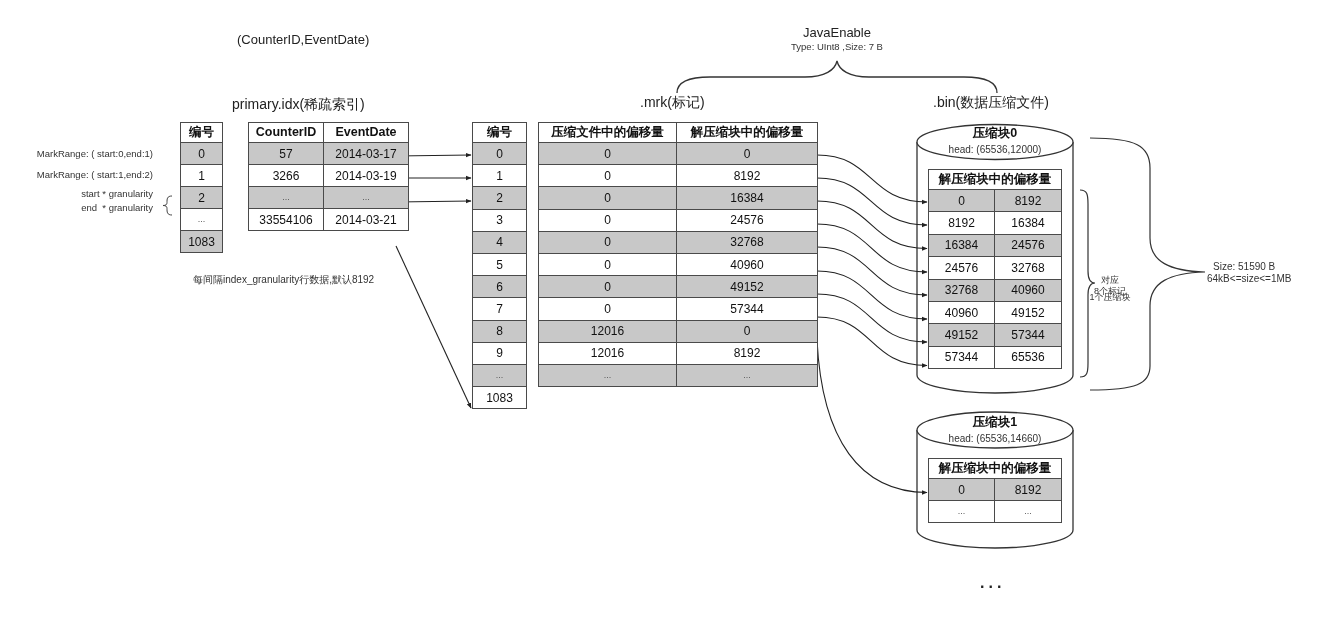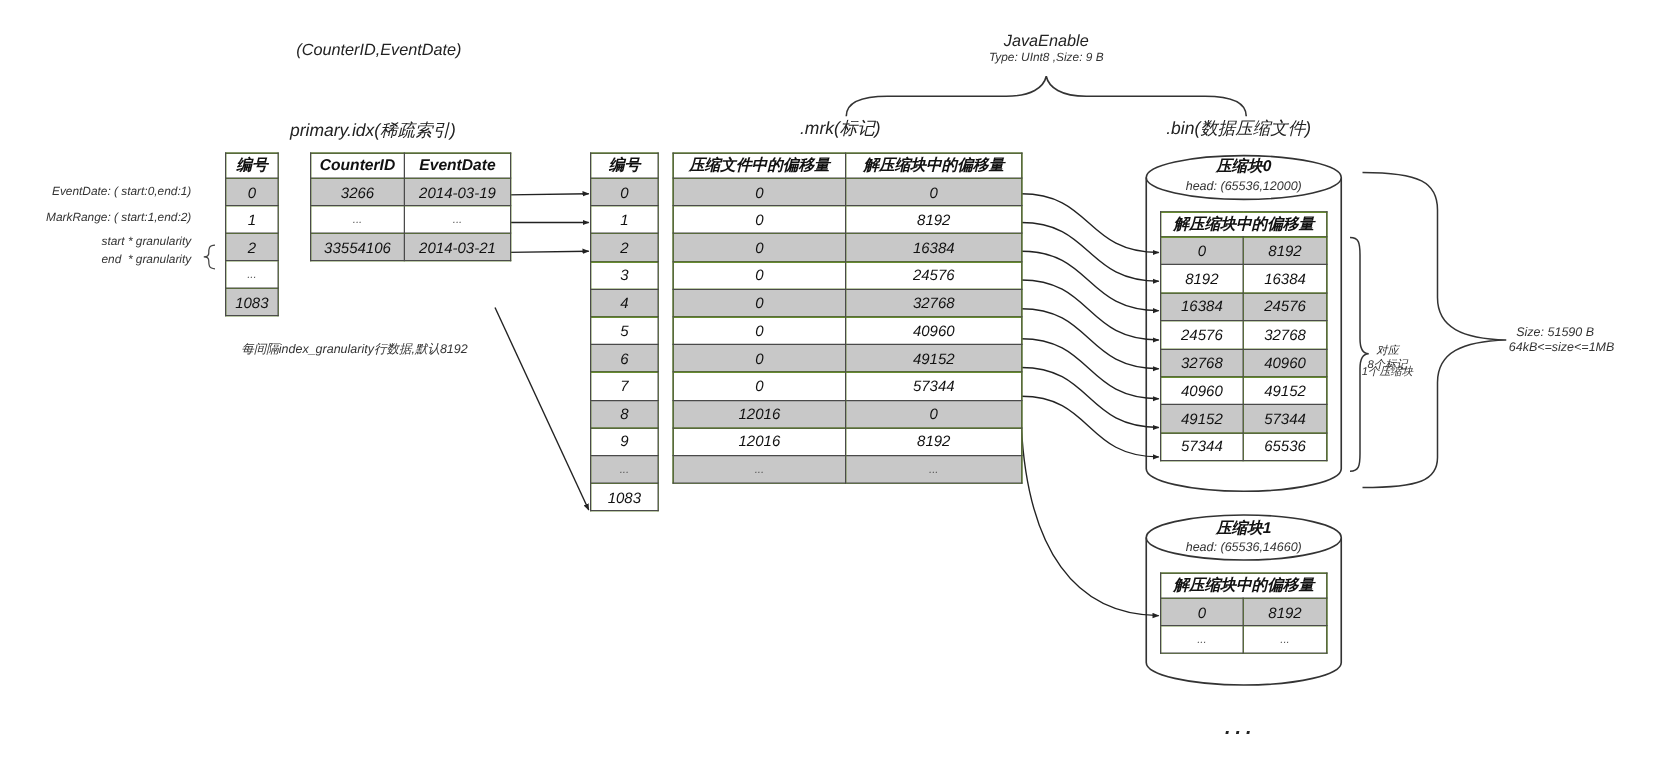--- a/index.html
+++ b/index.html
@@ -1,20 +1,19 @@
 <!DOCTYPE html>
 <html><head>
   <meta charset="utf-8">
   <style>
     body { margin: 0; background: #ffffff; }
     #canvas {
       position: relative; width: 1323px; height: 617px; overflow: hidden;
       background: #ffffff; color: #222;
       font-family: "Liberation Sans", "DejaVu Sans", sans-serif;
-      font-style: italic;
     }
     svg.layer { position: absolute; left: 0; top: 0; }
     .lbl { position: absolute; white-space: nowrap; line-height: 1; }
     .title { font-size: 14px; color: #222; }
     .small { font-size: 9.5px; color: #333; }
     .note { font-size: 10px; color: #333; }
     .center { transform: translateX(-50%); text-align: center; }
     .right { transform: translateX(-100%); text-align: right; }
 
     table.t {
@@ -86,23 +85,23 @@
 
     <path d="M817,340 C822,440 860,492 927,492.5" fill="none" stroke="#222" stroke-width="1.1" marker-end="url(#arrow)"></path>
   </svg>
 
   <div class="lbl title" style="left:237px; top:33px; font-size:13px;">(CounterID,EventDate)</div>
   <div class="lbl title" style="left:232px; top:97px;">primary.idx(稀疏索引)</div>
   <div class="lbl title" style="left:640px; top:95px;">.mrk(标记)</div>
   <div class="lbl title" style="left:933px; top:95px;">.bin(数据压缩文件)</div>
 
   <div class="lbl center" style="left:837px; top:26px; font-size:13px; color:#222;">JavaEnable</div>
-  <div class="lbl center small" style="left:837px; top:42px;">Type: UInt8 ,Size: 9 B</div>
-
-  <div class="lbl right small" style="left:153px; top:149px;">EventDate: ( start:0,end:1)</div>
+  <div class="lbl center small" style="left:837px; top:42px;">Type: UInt8 ,Size: 7 B</div>
+
+  <div class="lbl right small" style="left:153px; top:149px;">MarkRange: ( start:0,end:1)</div>
   <div class="lbl right small" style="left:153px; top:170px;">MarkRange: ( start:1,end:2)</div>
   <div class="lbl right small" style="left:153px; top:189px;">start * granularity</div>
   <div class="lbl right small" style="left:153px; top:203px; white-space:pre;">end  * granularity</div>
 
   <div class="lbl note" style="left:193px; top:275px;">每间隔index_granularity行数据,默认8192</div>
 
   <div class="lbl center" style="left:1110px; top:265px; font-size:9px; color:#333;margin-top:28px;">1个压缩块</div>
   <div class="lbl center" style="left:1110px; top:276px; font-size:9px; color:#333;">对应</div>
   <div class="lbl center" style="left:1110px; top:287px; font-size:9px; color:#333;">8个标记</div>
 
@@ -147,20 +146,24 @@
         <col style="width:85px">
       </colgroup>
     <thead>
         <tr class="hdr21">
       <th>CounterID</th>
       <th>EventDate</th>
     </tr>
       </thead>
     <tbody>
       <tr class="r23">
+          <td>57</td>
+          <td>2014-03-17</td>
+        </tr>
+      <tr class="r23">
           <td>3266</td>
           <td>2014-03-19</td>
         </tr>
       <tr class="r23">
           <td class="ell">...</td>
           <td class="ell">...</td>
         </tr>
       <tr class="r23">
           <td>33554106</td>
           <td>2014-03-21</td>

